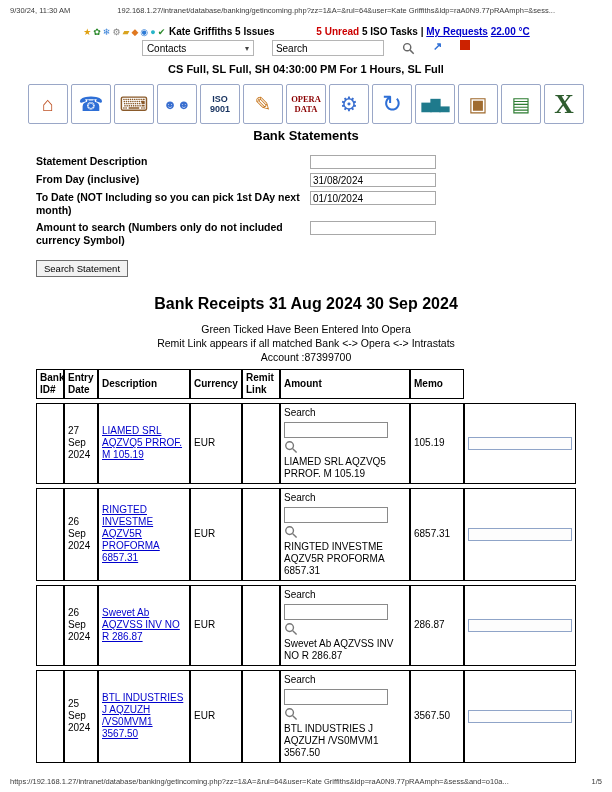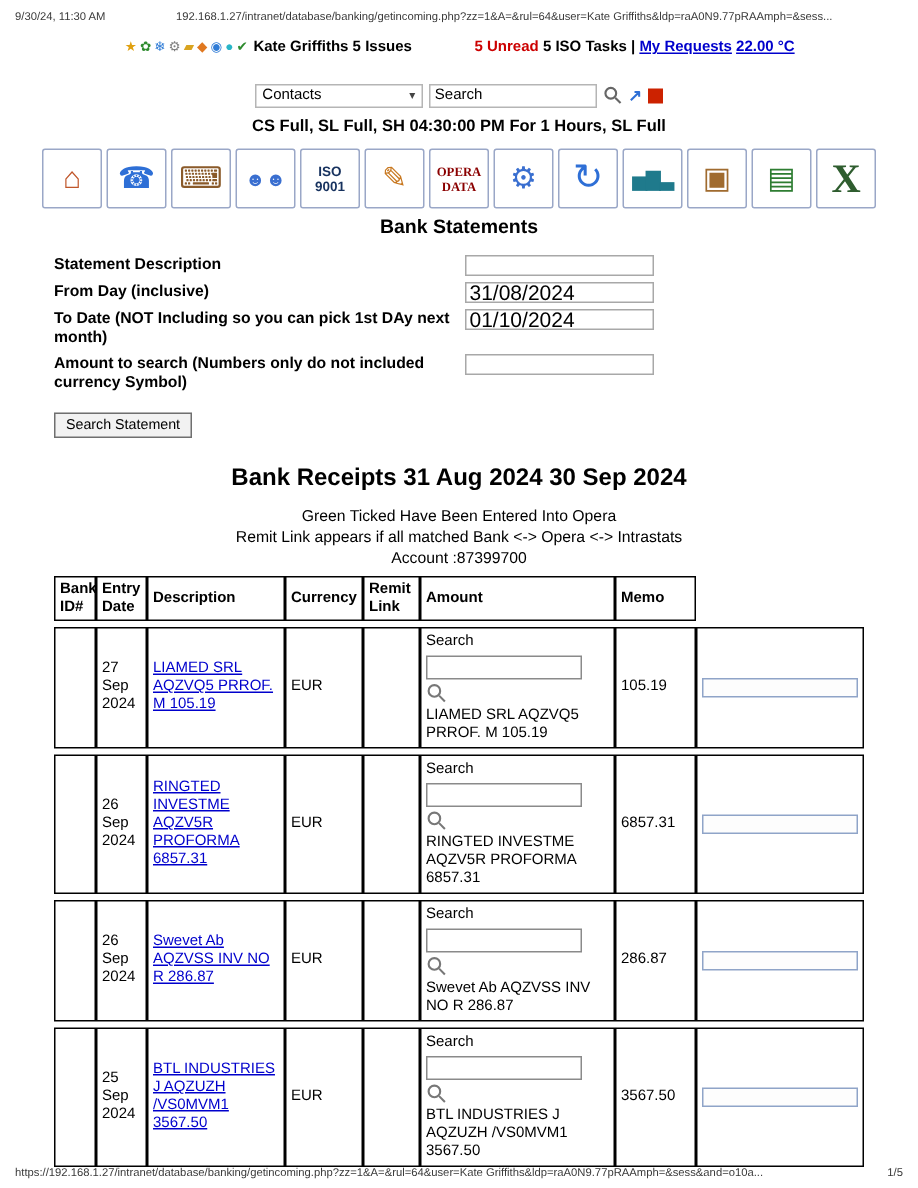--- a/index.html
+++ b/index.html
@@ -24,21 +24,21 @@
   .print-ftr .purl { overflow:hidden; white-space:nowrap; }
   
   .content { padding-top:26px; }
   .topbar { text-align:center; font-size:10px; }
   .tbi { font-size:9px; margin:0 1px; cursor:pointer; }
   .tbi0{color:#e0a010}.tbi1{color:#2e8b2e}.tbi2{color:#2e7bd6}.tbi3{color:#808080}
   .tbi4{color:#d9a420}.tbi5{color:#e07820}.tbi6{color:#2e7bd6}.tbi7{color:#28b5c8}.tbi8{color:#2e8b2e}
   .bold { font-weight:bold; }
   .red { color:#cc0000;padding-left:39px; }
   .lnk { color:#0000cc; text-decoration:underline; cursor:pointer; }
-  .searchrow { display:flex; justify-content:center; align-items:center; gap:4px; margin-top:18px; }
+  .searchrow { display:flex; justify-content:center; align-items:flex-start; gap:18px; margin-top:3px; }
   .selectbox {
     display:inline-flex; align-items:center; justify-content:space-between;
     width:112px; height:16px; border:1px solid #b5b5b5; font-size:10px; padding:1px 4px; cursor:pointer;
   }
   .caret { font-size:8px; color:#444; }
   .searchinput { width:112px; height:16px; border:1px solid #b5b5b5; font-size:10px; padding:0 3px; font-family:inherit; }
   .extlink { color:#2e6fd6; font-weight:bold; font-size:11px; cursor:pointer; }
   .redbox { width:10px; height:10px; background:#cc2200; display:inline-block; cursor:pointer; }
   .statusline { text-align:center; font-weight:bold; font-size:11px; margin-top:6px; }
   
@@ -55,21 +55,21 @@
   .ic-10{color:#a06b2f}.ic-11{color:#2e7d32}
   .ic-12{font-size:27px; font-weight:bold; color:#2f5d2f; font-family:"Liberation Serif",serif;}
   
   .h1 { text-align:center; font-weight:bold; font-size:13px; margin:4px 0 12px; }
   .h2 { text-align:center; font-weight:bold; font-size:16px; margin:18px 0 10px; }
   .note { text-align:center; font-size:10.5px; margin-top:2px; }
   
   .form { margin-left:36px; width:420px; font-size:10.5px; }
   .frow { display:flex; margin-bottom:4px; align-items:flex-start; }
   .flabel { width:274px; font-weight:bold; padding-right:6px; line-height:1.25; }
-  .finput { width:126px; height:14px; border:1px solid #a8a8a8; font-size:14px; padding:0 2px; font-family:inherit; }
+  .finput { width:126px; height:14px; border:1px solid #a8a8a8; font-size:10px; padding:0 2px; font-family:inherit; }
   .btn { margin:8px 0 0 36px; border:1px solid #6f6f6f; background:#f2f2f2; font-size:9.5px; padding:2px 7px; font-family:inherit; cursor:pointer; }
   
   .tbl { width:540px; margin:6px auto 0; font-size:10px; }
   .trow { display:grid; grid-template-columns:28px 34px 92px 52px 38px 130px 54px 1fr; margin-bottom:4px; }
   .c {
     border:1px solid #000; padding:2px 3px;
     display:flex; align-items:center; overflow-wrap:break-word; min-width:0; line-height:1.2;
   }
   .thead .c { font-weight:bold; min-height:28px; }
   .drow .c { min-height:80px; }

